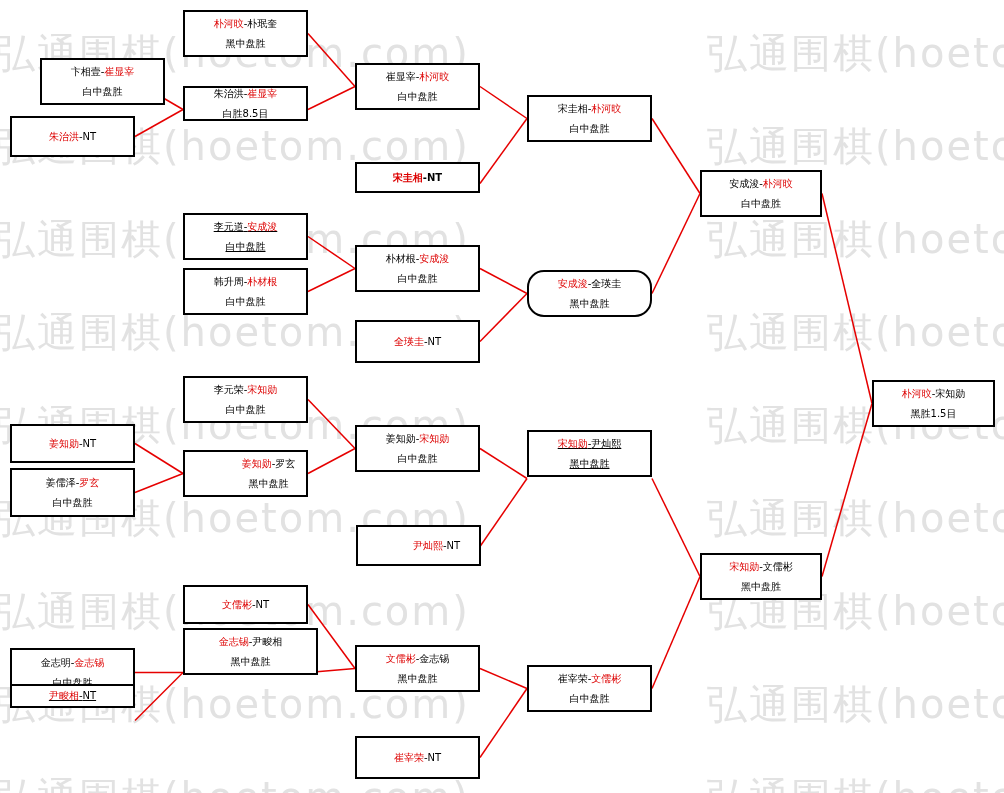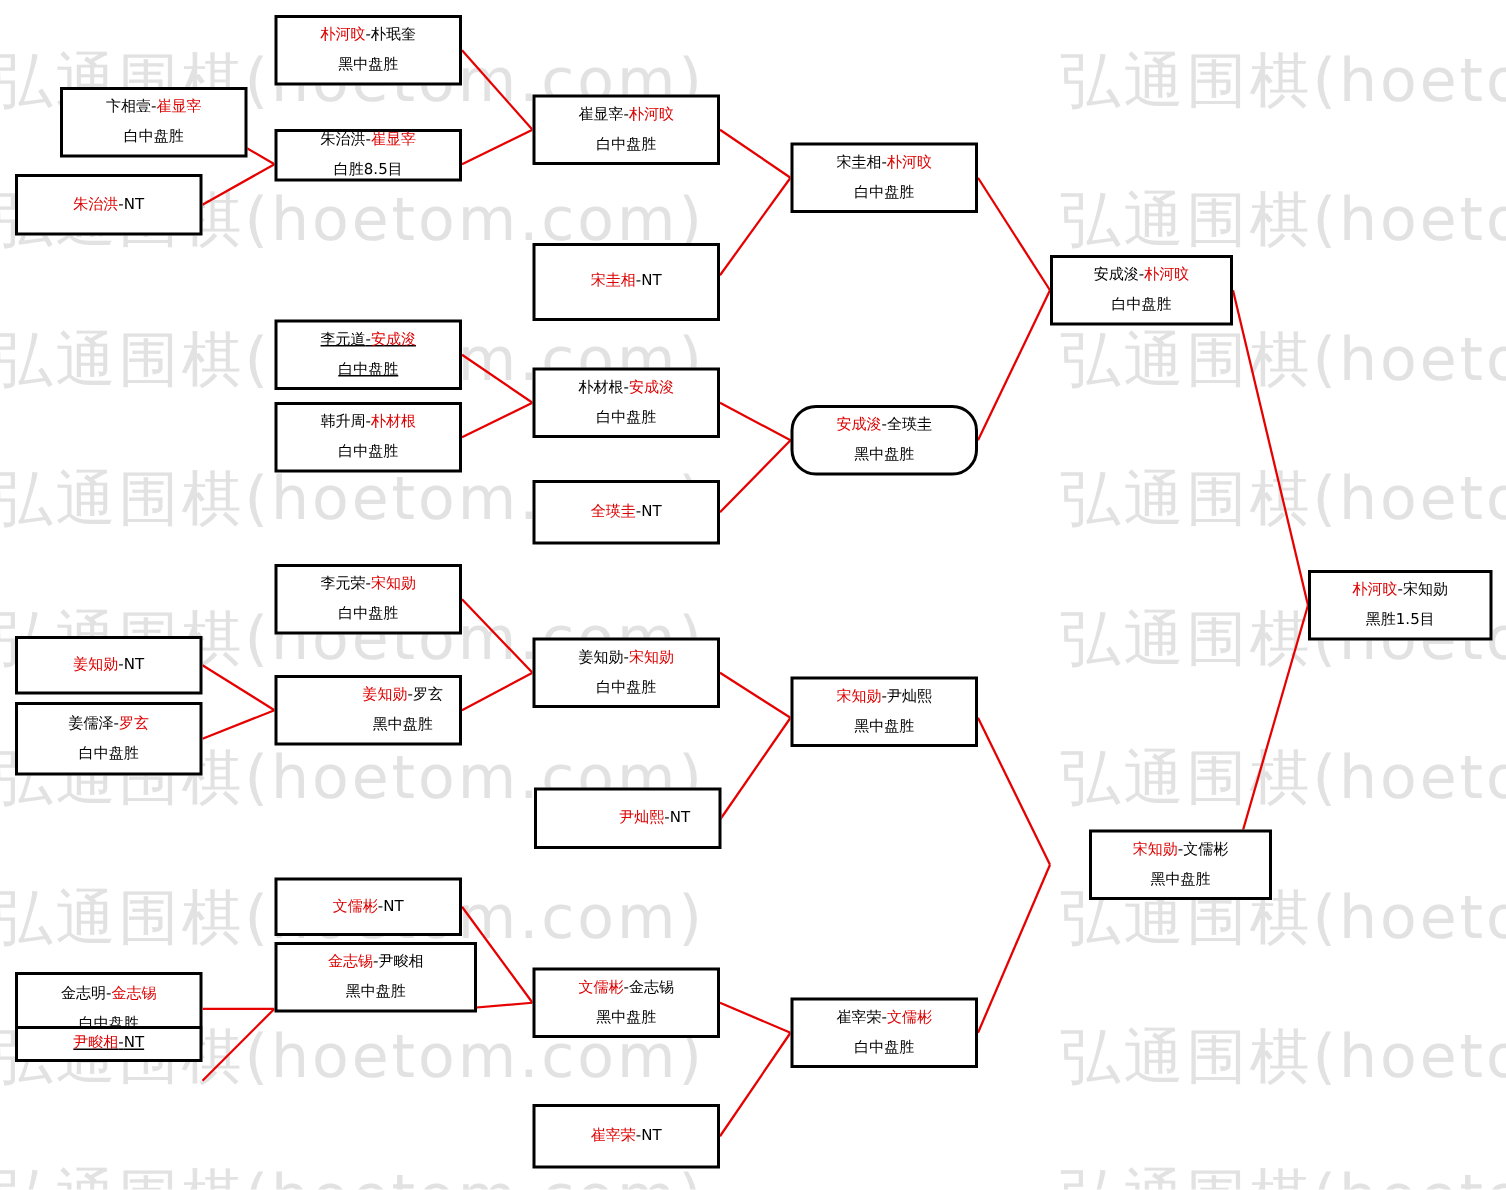--- a/index.html
+++ b/index.html
@@ -132,21 +132,21 @@
       <div class="names"><span class="win">文儒彬</span><span>-</span><span>NT</span></div>
     </div>
     <div class="match" style="left: 183px; top: 628px; width: 135px; height: 47px;">
       <div class="names"><span class="win">金志锡</span><span>-</span><span>尹畯相</span></div>
       <div class="result">黑中盘胜</div>
     </div>
     <div class="match" style="left: 355px; top: 63px; width: 125px; height: 47px;">
       <div class="names"><span>崔显宰</span><span>-</span><span class="win">朴河旼</span></div>
       <div class="result">白中盘胜</div>
     </div>
-    <div class="match" style="left: 355px; top: 162px; width: 125px; height: 52px;">
+    <div class="match" style="left: 355px; top: 162px; width: 125px; height: 31px; font-weight: bold;">
       <div class="names"><span class="win">宋圭相</span><span>-</span><span>NT</span></div>
     </div>
     <div class="match" style="left: 355px; top: 245px; width: 125px; height: 47px;">
       <div class="names"><span>朴材根</span><span>-</span><span class="win">安成浚</span></div>
       <div class="result">白中盘胜</div>
     </div>
     <div class="match" style="left: 355px; top: 320px; width: 125px; height: 43px;">
       <div class="names"><span class="win">全瑛圭</span><span>-</span><span>NT</span></div>
     </div>
     <div class="match" style="left: 355px; top: 425px; width: 125px; height: 47px;">
@@ -164,33 +164,33 @@
       <div class="names"><span class="win">崔宰荣</span><span>-</span><span>NT</span></div>
     </div>
     <div class="match" style="left: 527px; top: 95px; width: 125px; height: 47px;">
       <div class="names"><span>宋圭相</span><span>-</span><span class="win">朴河旼</span></div>
       <div class="result">白中盘胜</div>
     </div>
     <div class="match" style="left: 527px; top: 270px; width: 125px; height: 47px; border-radius: 17px;">
       <div class="names"><span class="win">安成浚</span><span>-</span><span>全瑛圭</span></div>
       <div class="result">黑中盘胜</div>
     </div>
-    <div class="match" style="left: 527px; top: 451px; width: 125px; height: 47px;">
+    <div class="match" style="left: 527px; top: 430px; width: 125px; height: 47px; text-decoration: underline;">
       <div class="names"><span class="win">宋知勋</span><span>-</span><span>尹灿熙</span></div>
       <div class="result">黑中盘胜</div>
     </div>
     <div class="match" style="left: 527px; top: 665px; width: 125px; height: 47px;">
       <div class="names"><span>崔宰荣</span><span>-</span><span class="win">文儒彬</span></div>
       <div class="result">白中盘胜</div>
     </div>
     <div class="match" style="left: 700px; top: 170px; width: 122px; height: 47px;">
       <div class="names"><span>安成浚</span><span>-</span><span class="win">朴河旼</span></div>
       <div class="result">白中盘胜</div>
     </div>
-    <div class="match" style="left: 700px; top: 553px; width: 122px; height: 47px; margin-left: 26px;">
+    <div class="match" style="left: 700px; top: 553px; width: 122px; height: 47px;">
       <div class="names"><span class="win">宋知勋</span><span>-</span><span>文儒彬</span></div>
       <div class="result">黑中盘胜</div>
     </div>
     <div class="match" style="left: 872px; top: 380px; width: 123px; height: 47px;">
       <div class="names"><span class="win">朴河旼</span><span>-</span><span>宋知勋</span></div>
       <div class="result">黑胜1.5目</div>
     </div>
   </div>
 
 </body></html>

